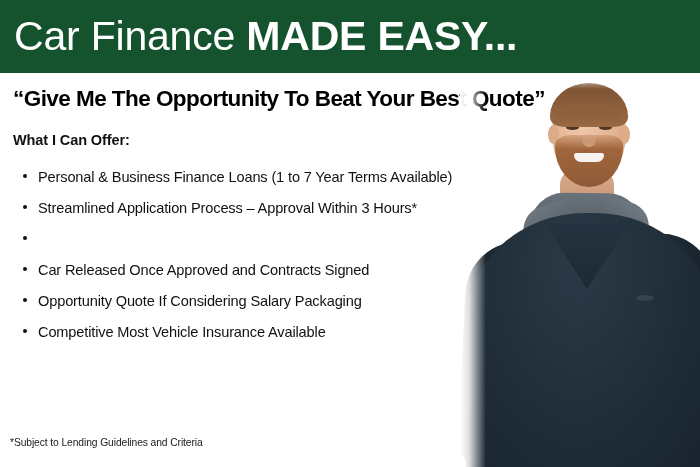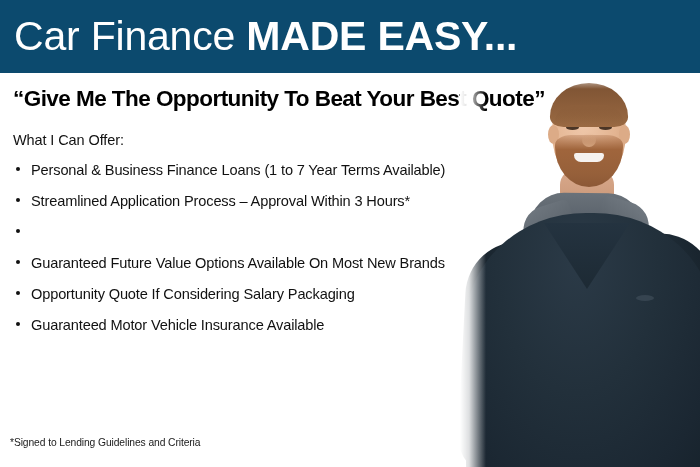--- a/index.html
+++ b/index.html
@@ -18,21 +18,21 @@
     overflow: hidden;
   }
 
   
   .header-band {
     position: absolute;
     left: 0;
     top: 0;
     width: 700px;
     height: 73px;
-    background: #0c4a6e;
+    background: #14532d;
     overflow: hidden;
   }
   .header-title {
     position: absolute;
     left: 14px;
     top: 10px;
     color: #ffffff;
     font-size: 41px;
     line-height: 52px;
     letter-spacing: -0.2px;
@@ -54,33 +54,33 @@
     letter-spacing: -0.55px;
     white-space: nowrap;
   }
 
   
   .offer-heading {
     position: absolute;
     left: 13px;
     top: 131px;
     color: #111111;
-    font-weight: 400;
+    font-weight: 700;
     font-size: 14.5px;
     line-height: 18px;
     letter-spacing: -0.1px;
   }
 
   
   .bullet-list {
     position: absolute;
     left: 13px;
     top: 158px;
     width: 500px;
-    margin: 0;
+    margin: 7px;
     padding: 0;
     list-style: none;
   }
   .bullet-item {
     position: relative;
     height: 31px;
     padding-left: 18px;
     color: #111111;
     font-size: 14.6px;
     line-height: 24px;
@@ -371,33 +371,33 @@
     </li>
     <li class="bullet-item">
       <span class="dot"></span>
       <span>Streamlined Application Process – Approval Within 3 Hours*</span>
     </li>
     <li class="bullet-item">
       <span class="dot"></span>
     </li>
     <li class="bullet-item">
       <span class="dot"></span>
-      <span>Guaranteed Future Value Options Available On Most New Brands</span>
+      <span>Car Released Once Approved and Contracts Signed</span>
     </li>
     <li class="bullet-item">
       <span class="dot"></span>
       <span>Opportunity Quote If Considering Salary Packaging</span>
     </li>
     <li class="bullet-item">
       <span class="dot"></span>
-      <span>Guaranteed Motor Vehicle Insurance Available</span>
+      <span>Competitive Most Vehicle Insurance Available</span>
     </li>
   </ul>
 
-  <div class="footnote">*Signed to Lending Guidelines and Criteria</div>
+  <div class="footnote">*Subject to Lending Guidelines and Criteria</div>
 
   <div class="portrait">
     <div class="fig">
       <div class="p-shoulder-l"></div>
       <div class="p-shoulder-r"></div>
       <div class="p-neck"></div>
       <div class="p-collar"></div>
       <div class="p-collar-l"></div>
       <div class="p-collar-r"></div>
       <div class="p-torso"></div>

